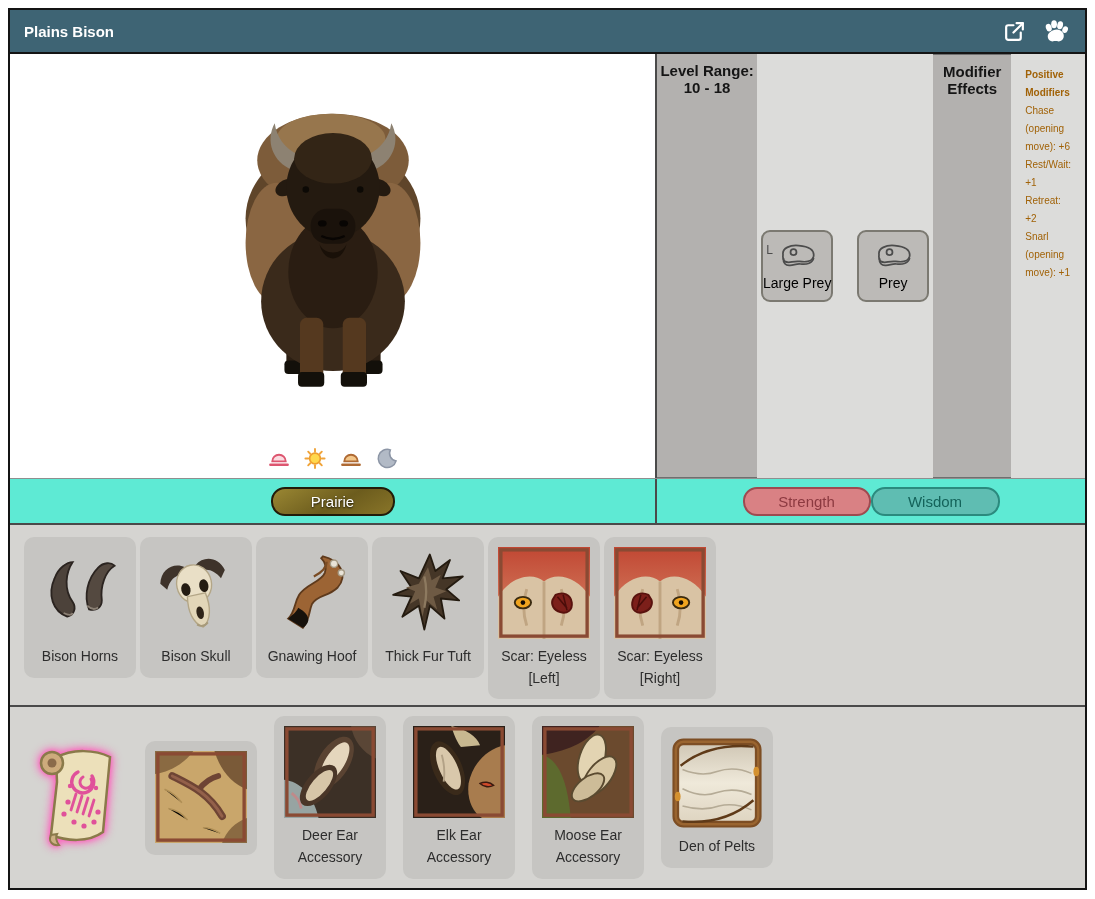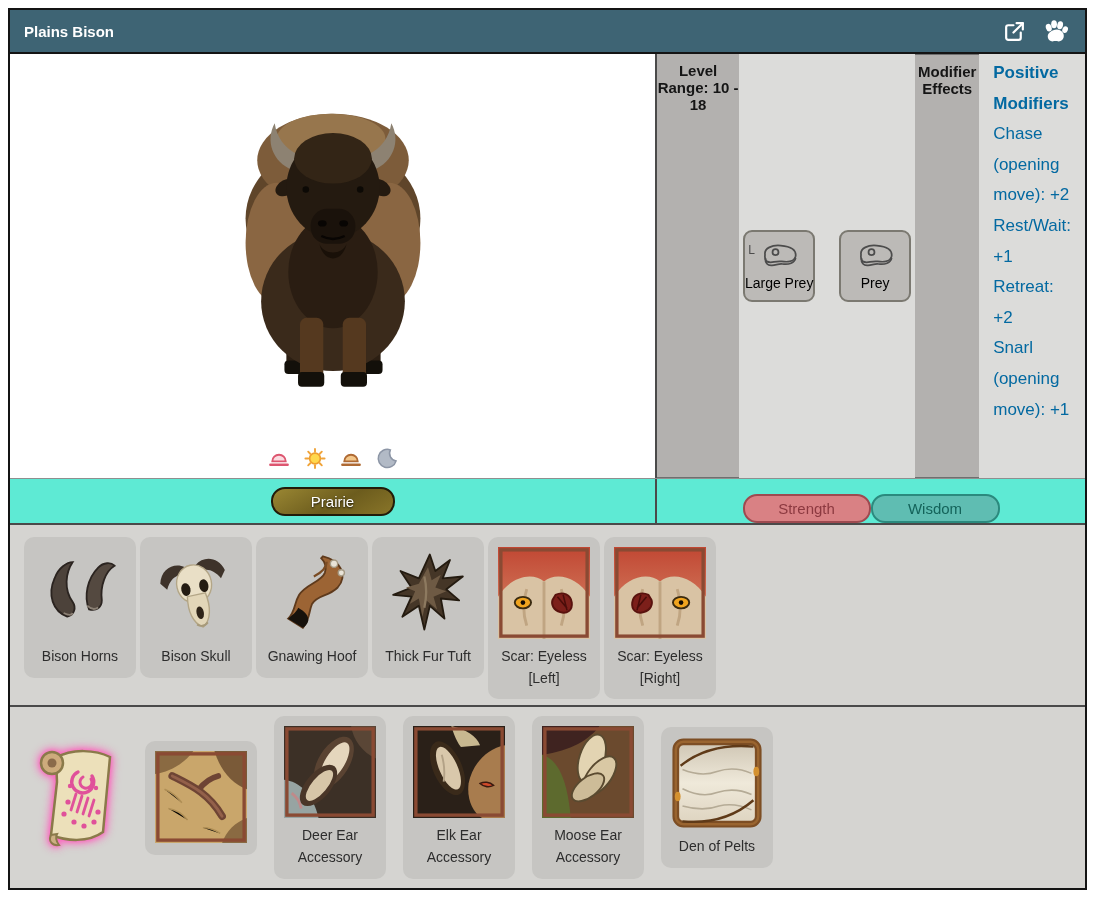--- a/index.html
+++ b/index.html
@@ -23,27 +23,27 @@
 
   .info { flex:1; display:flex; flex-direction:row; background:#dcdcda; min-width:0; }
   .bar { background:#b3b1af; text-align:center; font-weight:bold; font-size:15px; color:#151515; padding:8px 0 9px; }
   .bar.top { border-bottom:1px solid #6f6f6f; }
   .bar.mid { border-top:1px solid #6f6f6f; border-bottom:1px solid #6f6f6f; }
   .preyzone { flex:0 0 176px; display:flex; align-items:center; justify-content:center; gap:24px; }
   .preybtn { width:72px; height:72px; background:#bcbab7; border:2px solid #7b7971; border-radius:9px; display:flex; flex-direction:column; align-items:center; justify-content:center; cursor:pointer; }
   .preybtn .ic { position:relative; height:32px; display:flex; align-items:center; }
   .preybtn .lmark { position:absolute; left:-10px; top:2px; font-size:12px; color:#4c4c4c; }
   .preybtn .plabel { font-size:14px; color:#000000; margin-top:2px; white-space:nowrap; }
-  .mods { flex:1; padding:4px 14px; font-size:17px; color:#0369a1; line-height:1.8; }
+  .mods { flex:1; padding:12px 14px; font-size:10px; color:#a16207; line-height:1.8; }
   .mods .mtitle { font-weight:bold; }
 
   
   .biomebar { flex:0 0 45px; display:flex; border-top:1px solid #8f8f8f; background:#5eead4; }
   .biomebar .bleft { width:647px; border-right:2px solid #4a4a4a; display:flex; align-items:center; justify-content:center; }
-  .biomebar .bright { flex:1; display:flex; align-items:flex-end; justify-content:center; }
+  .biomebar .bright { flex:1; display:flex; align-items:center; justify-content:center; }
   .pill { border-radius:14px; font-size:15px; text-align:center; padding:4px 0; cursor:pointer; }
   .pill-prairie { width:124px; background:linear-gradient(150deg,#9a8733,#6c5c1d 55%,#897529); border:2px solid #221c0a; color:#fff; text-shadow:0 1px 2px rgba(0,0,0,.85); }
   .pill-strength { width:128px; background:#d98184; border:2px solid #9e4a50; color:#8c3940; }
   .pill-wisdom { width:129px; background:#5fbdb2; border:2px solid #2b8a7e; color:#14635a; }
 
   
   .drops { flex:0 0 182px; border-top:2px solid #4a4a4a; background:#d5d4d1; display:flex; gap:4px; padding:12px 0 0 14px; align-items:flex-start; }
   .recipes { flex:1; border-top:2px solid #4a4a4a; background:#d5d4d1; display:flex; gap:17px; padding:0 0 0 14px; align-items:center; }
   .card { width:112px; background:#c6c5c2; border-radius:10px; display:flex; flex-direction:column; align-items:center; padding:8px 4px 10px; cursor:pointer; }
   .card .art { width:96px; height:96px; display:flex; align-items:center; justify-content:center; }
@@ -180,21 +180,21 @@
               </svg>
             </span>
             <span class="plabel">Prey</span>
           </div>
         </div>
 
         <div class="bar mid">Modifier Effects</div>
 
         <div class="mods">
           <div class="mtitle">Positive Modifiers</div>
-          <div>Chase (opening move): +2</div>
+          <div>Chase (opening move): +6</div>
           <div>Rest/Wait: +1</div>
           <div>Retreat: +2</div>
           <div>Snarl (opening move): +1</div>
         </div>
       </div>
     </div>
 
     <div class="biomebar">
       <div class="bleft">
         <div class="pill pill-prairie">Prairie</div>

